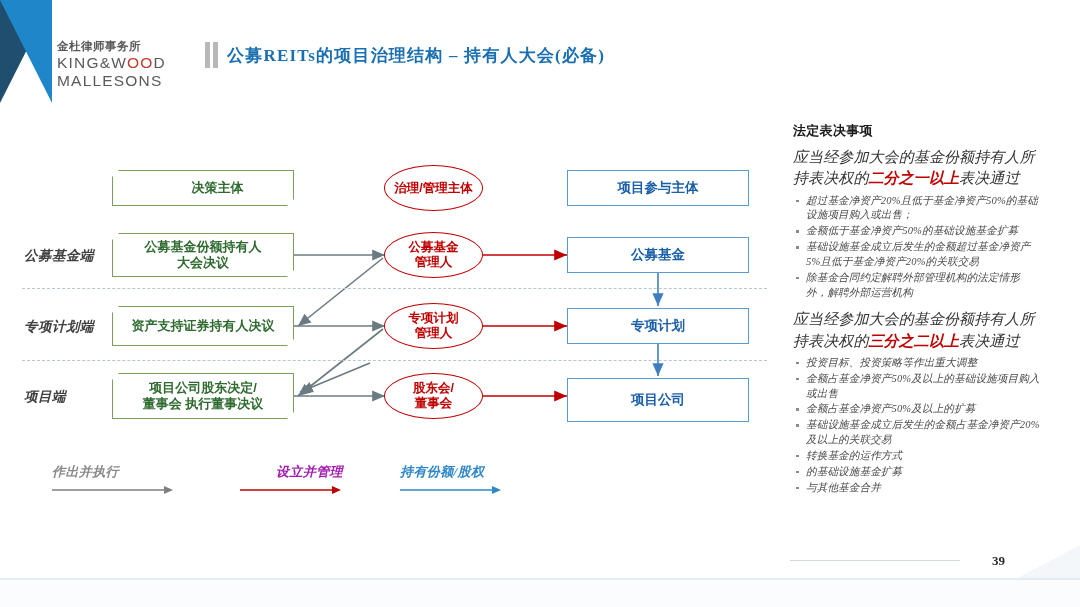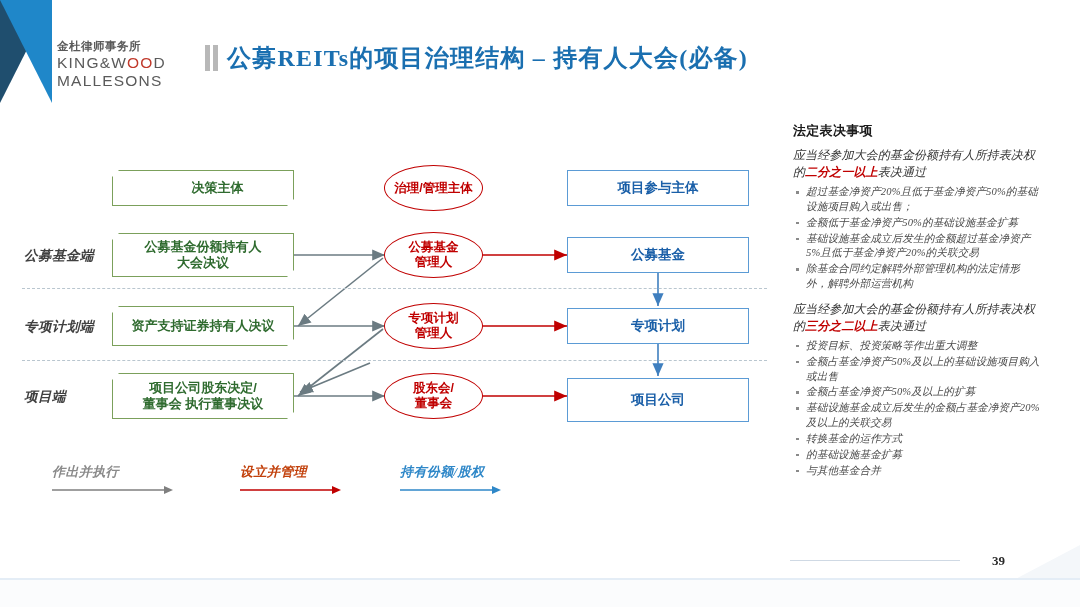--- a/index.html
+++ b/index.html
@@ -25,21 +25,21 @@
   .logo-cn{font-size:11.5px;letter-spacing:.5px;color:#5a5a5a;font-weight:600;}
   .logo-en{font-size:15.5px;letter-spacing:1.2px;color:#5a5a5a;margin-top:1px;}
   .logo-en .o-mark{color:#c0392b;}
 
   
   .title-wrap{position:absolute;left:205px;top:42px;display:flex;align-items:center;gap:9px;}
   .title-bars{display:flex;gap:3px;}
   .title-bars i{display:block;width:5px;height:26px;background:#b8b8b8;}
   .slide-title{
     font-family:"Liberation Serif","DejaVu Serif",serif;
-    font-size:24px;font-weight:bold;color:#1a6fb0;letter-spacing:1.2px;white-space:nowrap;
+    font-size:17px;font-weight:bold;color:#1a6fb0;letter-spacing:1.2px;white-space:nowrap;
   }
 
   
   .diagram{position:absolute;left:0;top:120px;width:790px;height:420px;}
   .dash-line{position:absolute;left:22px;width:745px;border-top:1px dashed #b9c6cf;height:0;}
 
   .row-label{
     position:absolute;left:24px;width:108px;text-align:left;
     font-family:"Liberation Serif","DejaVu Serif",serif;
     font-size:13.5px;font-weight:bold;color:#404040;font-style:italic;letter-spacing:.5px;
@@ -81,21 +81,21 @@
   
   .panel{position:absolute;left:793px;top:122px;width:247px;}
   .panel h3{
     margin:0 0 7px 0;
     font-family:"Liberation Serif","DejaVu Serif",serif;
     font-size:13px;font-weight:bold;color:#1a1a1a;letter-spacing:.3px;
   }
   .panel p.lead{
     margin:0 0 4px 0;
     font-family:"Liberation Serif","DejaVu Serif",serif;
-    font-style:italic;font-size:12px;line-height:1.42;color:#333;letter-spacing:.1px;
+    font-style:italic;font-size:15px;line-height:1.42;color:#333;letter-spacing:.1px;
   }
   .panel p.lead .hl{color:#c00000;font-weight:bold;}
   .panel ul{margin:0 0 9px 0;padding-left:13px;list-style:none;}
   .panel li{
     position:relative;
     font-family:"Liberation Serif","DejaVu Serif",serif;
     font-style:italic;font-size:10.6px;line-height:1.4;color:#4a4a4a;
     margin-bottom:1px;letter-spacing:.1px;
   }
   .panel li:before{
@@ -213,21 +213,21 @@
 
   <div class="legend">
     <div class="leg-item" style="left:52px;top:8px;">
       <div class="leg-text" style="color:#8a8a8a;">作出并执行</div>
       <svg class="leg-arrow" width="122" height="10">
         <line x1="0" y1="5" x2="112" y2="5" stroke="#7f7f7f" stroke-width="1.7"></line>
         <path d="M112,1 L121,5 L112,9 z" fill="#7f7f7f"></path>
       </svg>
     </div>
     <div class="leg-item" style="left:240px;top:8px;">
-      <div class="leg-text" style="color:#c2410c;">设立并管理</div>
+      <div class="leg-text" style="color:#a21caf;margin-left:36px;">设立并管理</div>
       <svg class="leg-arrow" width="102" height="10">
         <line x1="0" y1="5" x2="92" y2="5" stroke="#c00000" stroke-width="1.7"></line>
         <path d="M92,1 L101,5 L92,9 z" fill="#c00000"></path>
       </svg>
     </div>
     <div class="leg-item" style="left:400px;top:8px;">
       <div class="leg-text" style="color:#2e87c8;">持有份额/股权</div>
       <svg class="leg-arrow" width="102" height="10">
         <line x1="0" y1="5" x2="92" y2="5" stroke="#2e87c8" stroke-width="1.7"></line>
         <path d="M92,1 L101,5 L92,9 z" fill="#2e87c8"></path>

